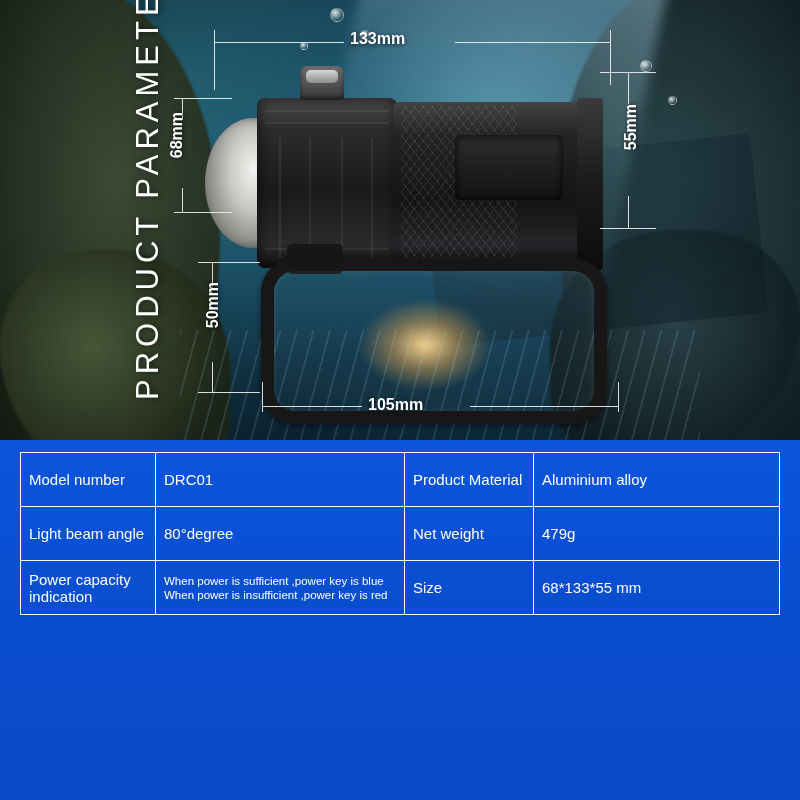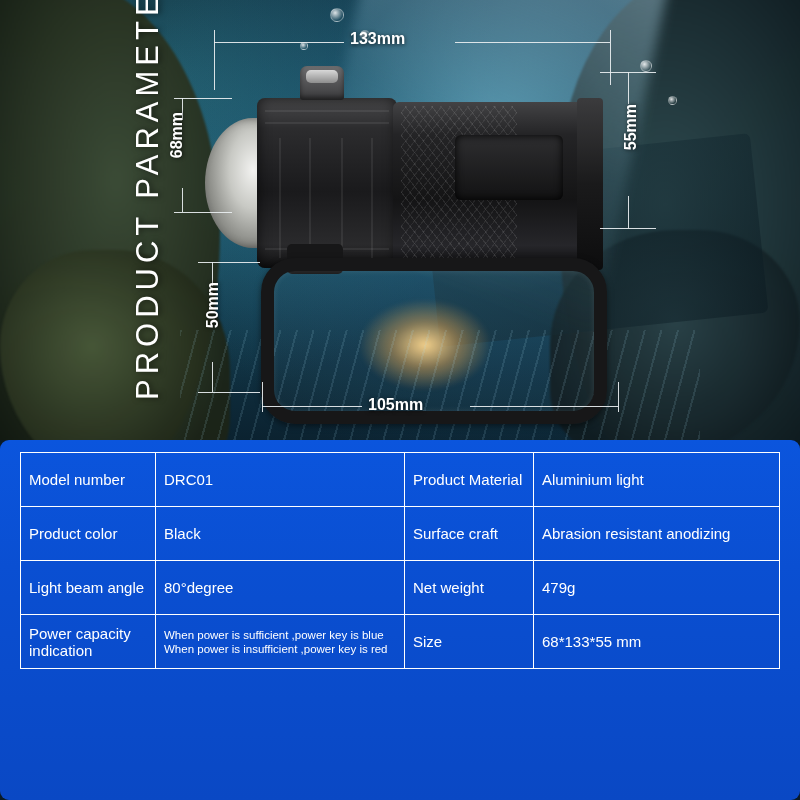--- a/index.html
+++ b/index.html
@@ -95,21 +95,21 @@
   
   .dim{position:absolute;color:#fff;font-size:16px;font-weight:bold;text-shadow:0 1px 4px rgba(0,0,0,.8);}
   .dline{position:absolute;background:#e9eef0;opacity:.92;}
   .vline{width:1px;}
   .hline{height:1px;}
 
   
   .table-wrap{position:absolute;left:0;top:440px;width:800px;height:360px;
     background:#0d53d6;
     background:linear-gradient(180deg,#0b55dd 0%, #0a4fd2 35%, #0a48c4 100%);
-    padding:0;box-sizing:border-box;border-radius:9px;}
+    padding:0;box-sizing:border-box;}
   table{border-collapse:collapse;width:760px;margin:12px 20px 0 20px;table-layout:fixed;}
   td{border:1px solid #ffffff;color:#ffffff;font-size:15px;padding:6px 8px;vertical-align:middle;height:41px;}
   td.k{width:118px;}
   td.v1{width:232px;}
   td.k2{width:112px;margin-top:44px;}
   td.v2{width:auto;}
   .small{font-size:11.5px;line-height:14px;}
 </style>
 </head>
 <body>
@@ -187,27 +187,21 @@
     <div class="dim" style="left:368px;top:396px;">105mm</div>
   </div>
 
   <div class="table-wrap">
     <table>
       <tbody>
         <tr>
           <td class="k">Model number</td>
           <td class="v1">DRC01</td>
           <td class="k2">Product Material</td>
-          <td class="v2">Aluminium light</td>
-        </tr>
-        <tr>
-          <td class="k">Product color</td>
-          <td class="v1">Black</td>
-          <td class="k2">Surface craft</td>
-          <td class="v2">Abrasion resistant anodizing</td>
+          <td class="v2">Aluminium alloy</td>
         </tr>
         <tr>
           <td class="k">Light beam angle</td>
           <td class="v1">80°degree</td>
           <td class="k2">Net weight</td>
           <td class="v2">479g</td>
         </tr>
         <tr>
           <td class="k">Power capacity indication</td>
           <td class="v1 small" style="white-space:pre-line;">When power is sufficient ,power key is blue

